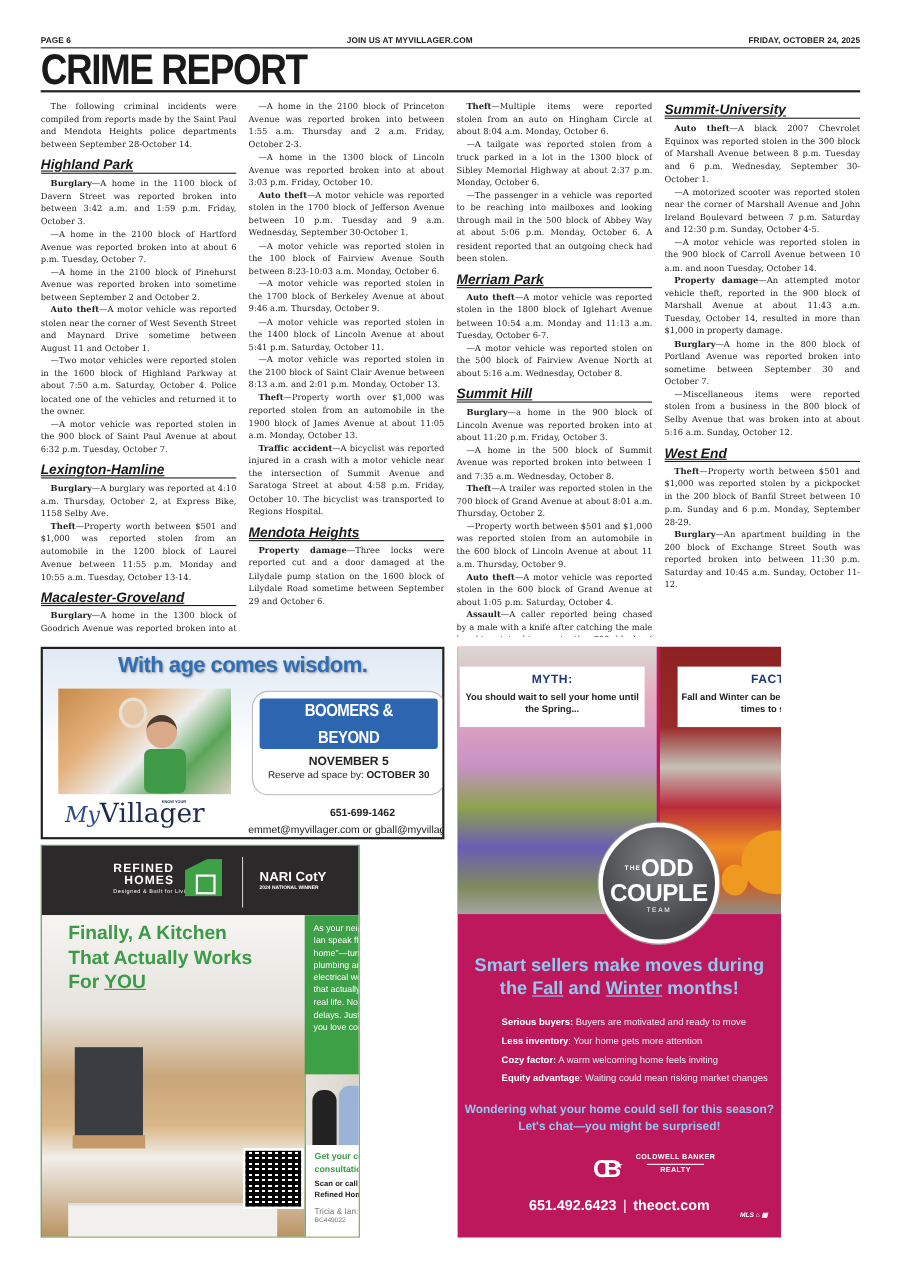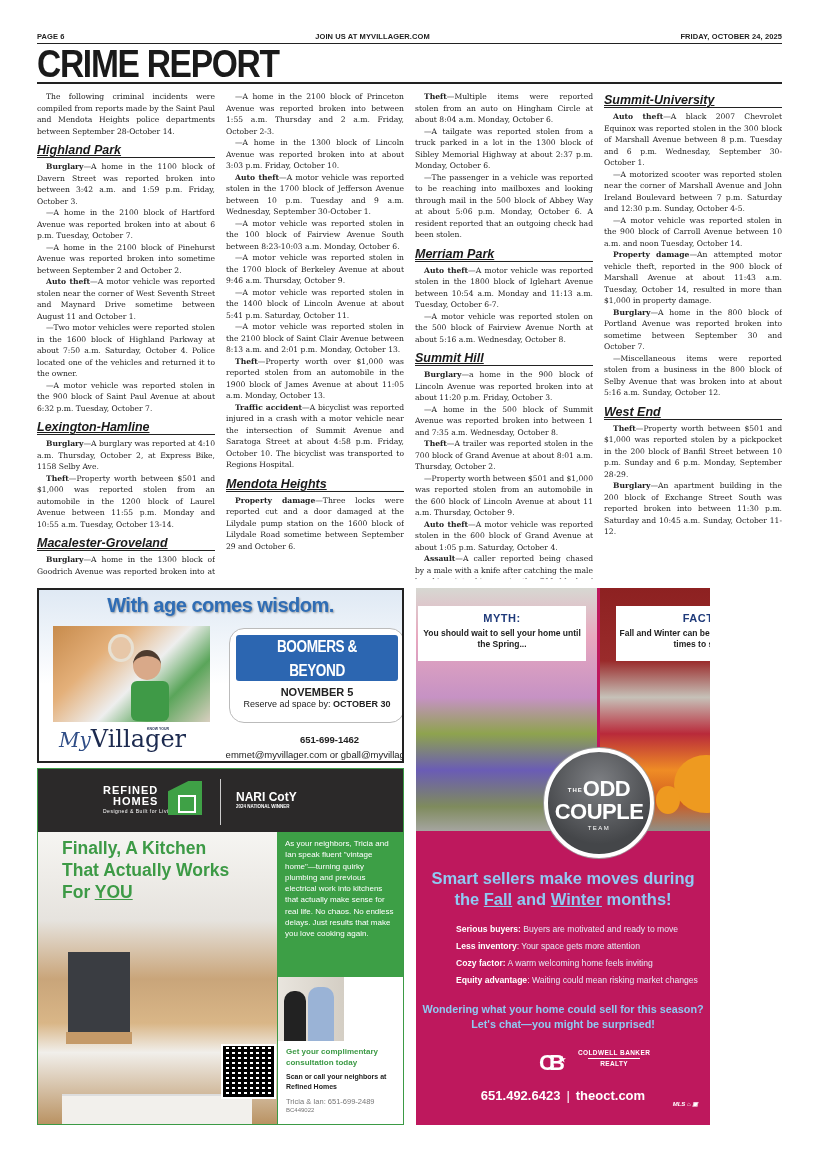--- a/index.html
+++ b/index.html
@@ -39,21 +39,21 @@
   .ad-villager .box .banner .b2 { font-family: Liberation Serif, serif; font-size: 10px; line-height: 14px; letter-spacing: 1px; }
   .ad-villager .box .date { text-align: center; font-family: "Liberation Sans", sans-serif; font-weight: bold; font-size: 11px; margin-top: 5px; color: #222; }
   .ad-villager .box .reserve { text-align: center; font-family: "Liberation Sans", sans-serif; font-size: 9px; color: #222; margin-top: 1px; }
   .ad-villager .box .reserve b { font-weight: bold; }
   .ad-villager .logo { position: absolute; left: 20px; top: 135px; font-family: "DejaVu Serif", serif; font-size: 24px; color: #1c2a4f; }
   .ad-villager .logo .my { font-style: italic; font-size: 20px; color: #2f4d86; }
   .ad-villager .logo .kyn { position: absolute; left: 88px; top: 2px; font-family: "Liberation Sans", sans-serif; font-size: 3.5px; font-weight: bold; }
   .ad-villager .contact { position: absolute; left: 150px; top: 142px; width: 215px; text-align: center; font-family: "Liberation Sans", sans-serif; font-size: 9.5px; color: #222; line-height: 15px; margin-left: 33px; }
   .ad-villager .contact .phone { font-weight: bold; }
 
-  .ad-refined { position: absolute; left: 37px; top: 768px; width: 367px; height: 357px; overflow: hidden; border: 1px solid #3b9a45; }
+  .ad-refined { position: absolute; left: 37px; top: 768px; width: 290px; height: 357px; overflow: hidden; border: 1px solid #3b9a45; }
   .ad-refined .top { height: 63px; background: #2b2929; position: relative; }
   .ad-refined .rh-logo { position: absolute; left: 65px; top: 16px; color: #fff; font-family: "Liberation Sans", sans-serif; }
   .ad-refined .rh-logo .l1 { font-size: 11px; font-weight: bold; letter-spacing: 1px; display: block; line-height: 11px; }
   .ad-refined .rh-logo .l2 { font-size: 11px; font-weight: bold; letter-spacing: 1px; display: block; line-height: 11px; padding-left: 10px; }
   .ad-refined .rh-logo .l3 { font-size: 5px; display: block; line-height: 8px; letter-spacing: 0.5px; }
   .ad-refined .rh-house { position: absolute; left: 130px; top: 12px; width: 34px; height: 34px; background: #3fa146; clip-path: polygon(0 30%, 60% 0, 100% 0, 100% 100%, 0 100%); }
   .ad-refined .rh-house::after { content: ""; position: absolute; left: 10px; top: 14px; width: 14px; height: 14px; border: 2px solid #fff; }
   .ad-refined .divider { position: absolute; left: 182px; top: 10px; width: 1px; height: 46px; background: #ccc; }
   .ad-refined .nari { position: absolute; left: 198px; top: 22px; color: #fff; font-family: "Liberation Sans", sans-serif; }
   .ad-refined .nari .n1 { font-weight: bold; font-size: 12px; display: block; line-height: 13px; }
@@ -270,21 +270,21 @@
     <span class="odd"><small>THE</small><span>ODD</span></span>
     <span class="couple">COUPLE</span>
     <span class="team">TEAM</span>
   </div>
   <div class="smart">
     <div>Smart sellers make moves during</div>
     <div><span>the </span><u>Fall</u><span> and </span><u>Winter</u><span> months!</span></div>
   </div>
   <div class="reasons">
     <div><b>Serious buyers:</b><span> Buyers are motivated and ready to move</span></div>
-    <div><b>Less inventory</b><span>: Your space gets more attention</span></div>
+    <div><b>Less inventory</b><span>: Your home gets more attention</span></div>
     <div><b>Cozy factor:</b><span> A warm welcoming home feels inviting</span></div>
     <div><b>Equity advantage</b><span>: Waiting could mean risking market changes</span></div>
   </div>
   <div class="wonder">
     <div>Wondering what your home could sell for this season?</div>
     <div>Let's chat—you might be surprised!</div>
   </div>
   <div class="cb">
     <span class="mark">CB<sup>★</sup></span>
     <span class="txt">

